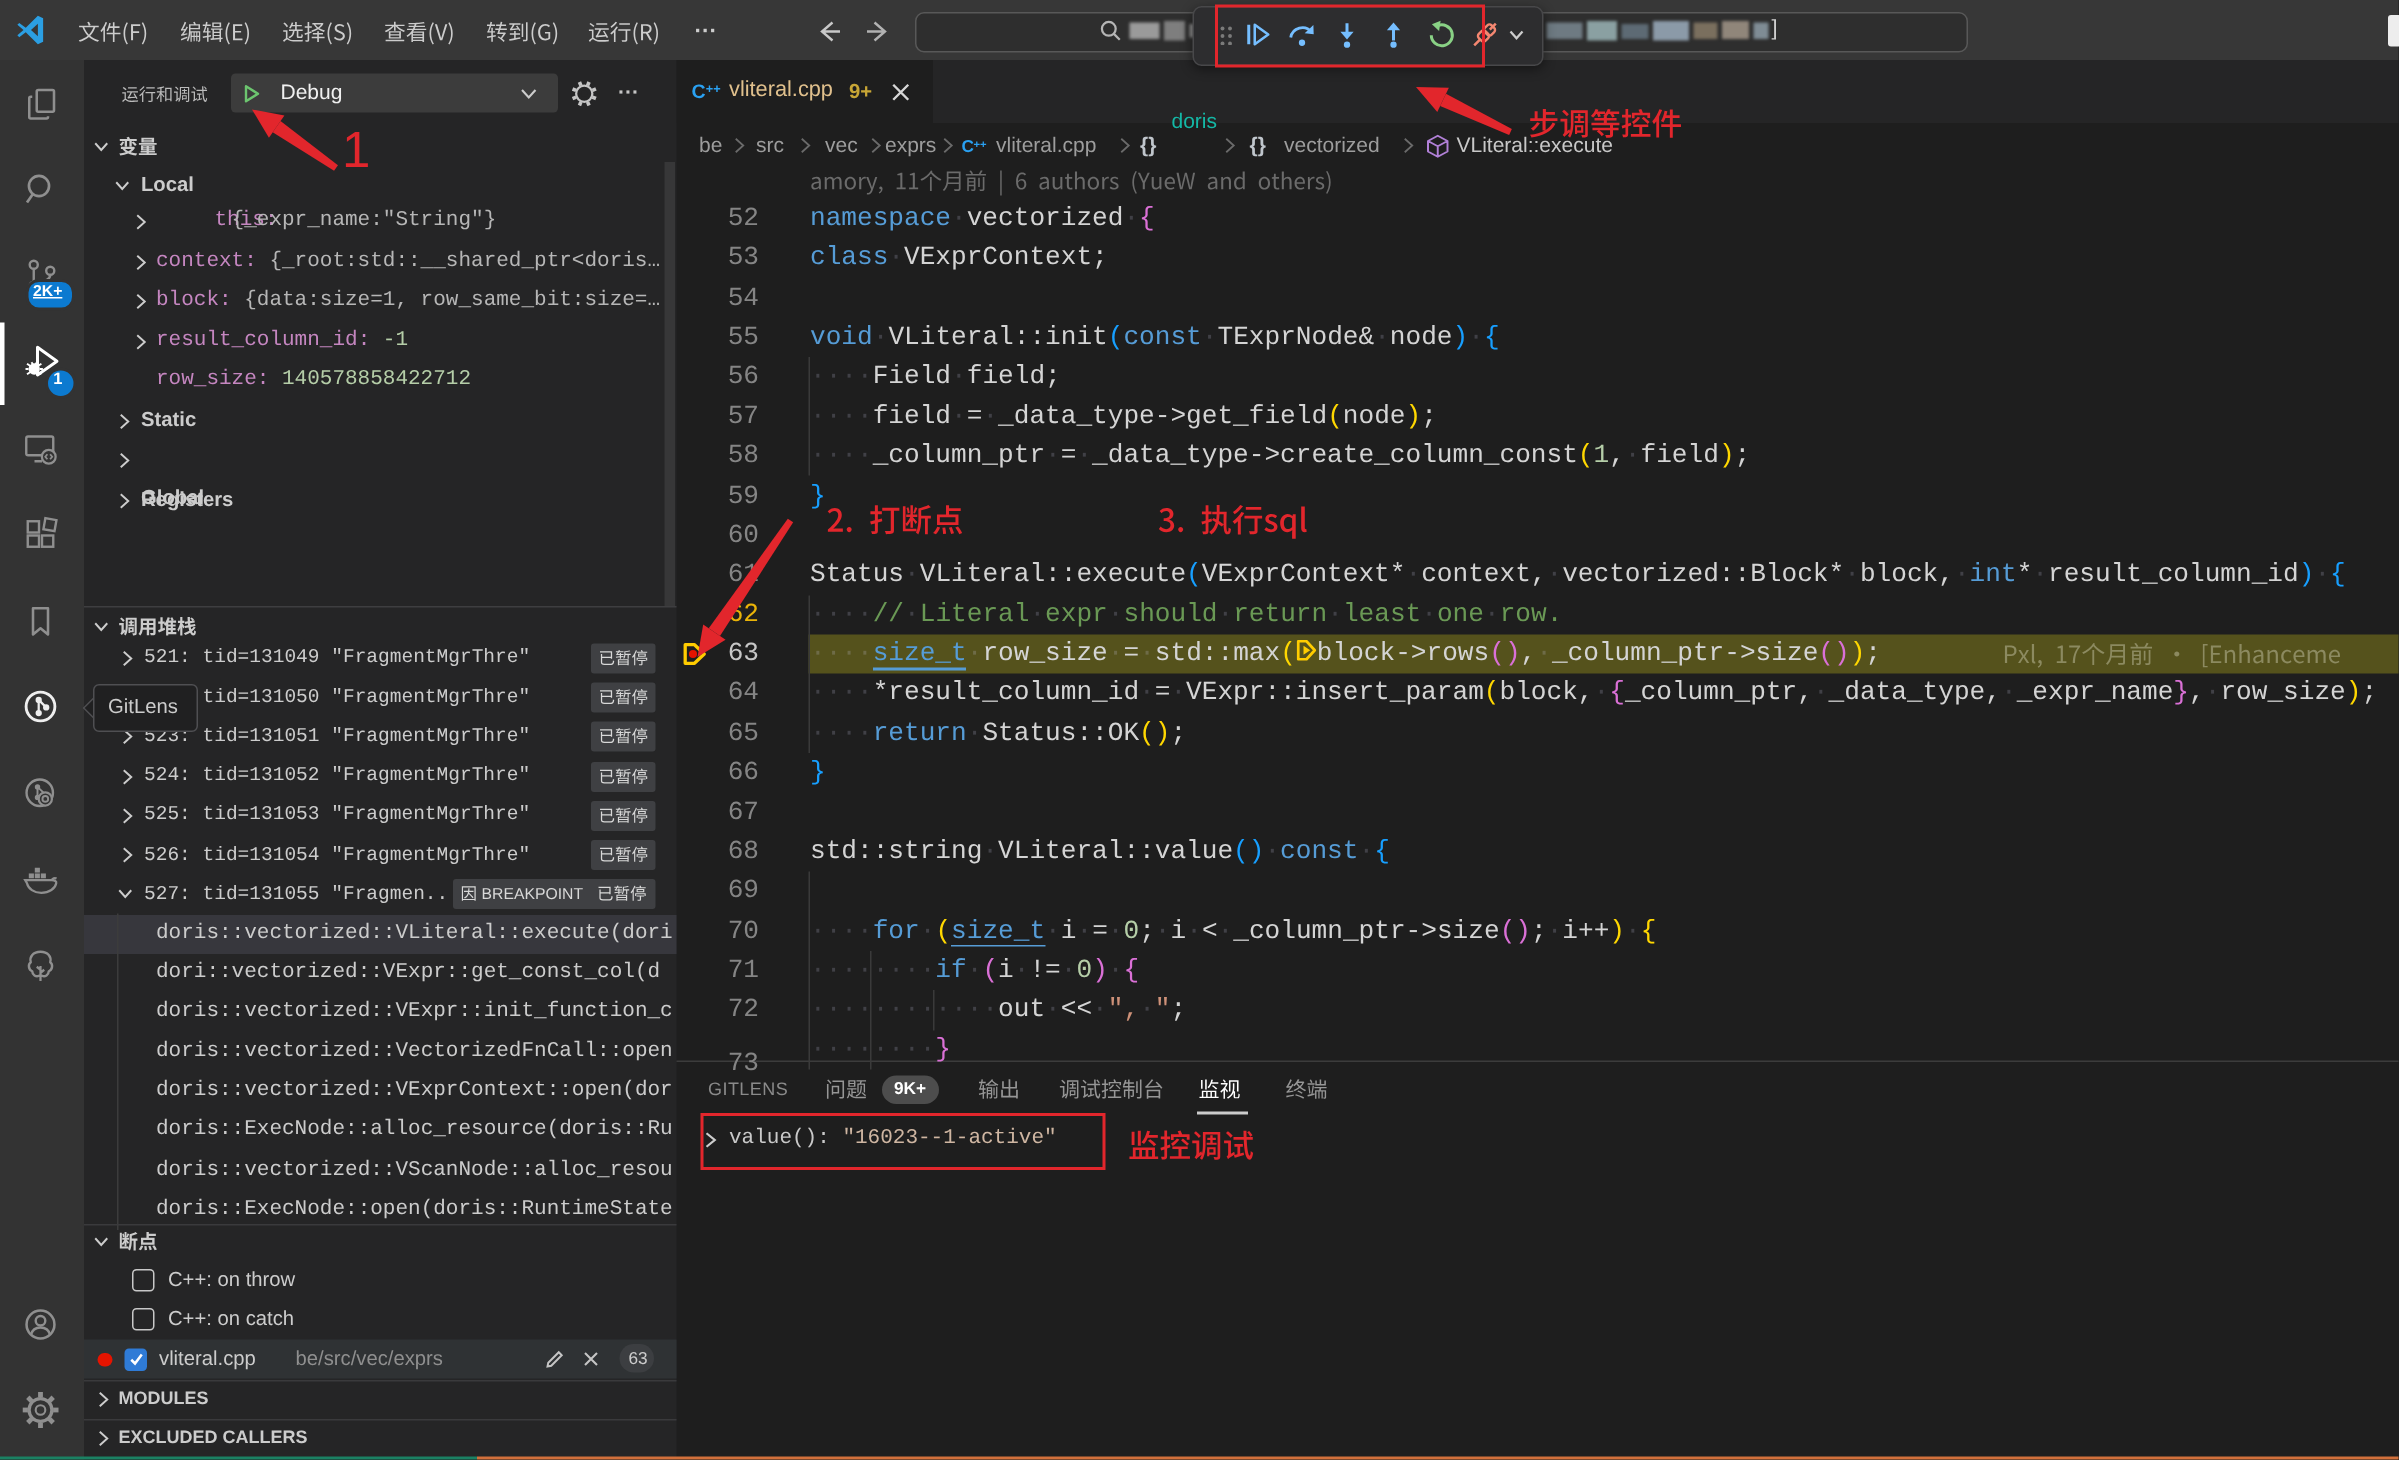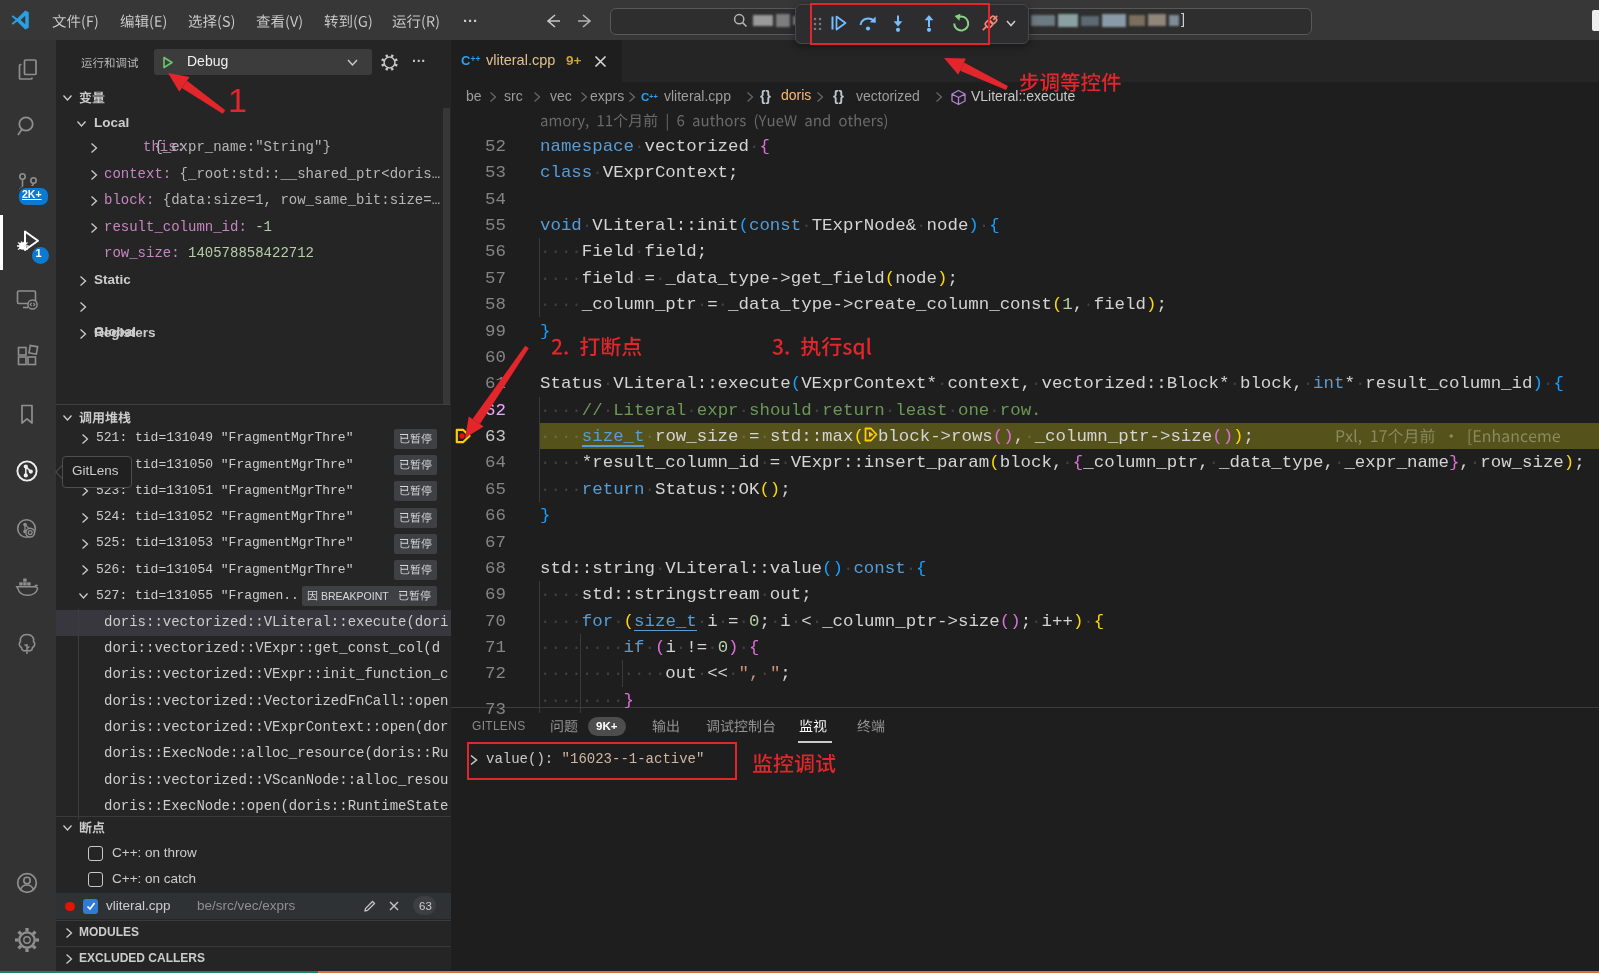--- a/index.html
+++ b/index.html
@@ -473,21 +473,21 @@
     </svg>
     <svg style="position:absolute;left:641.0px;top:89.0px;" width="19" height="16" viewBox="0 0 19 16">
       <text x="0" y="12" font-family="Liberation Sans" font-weight="bold" font-size="11.5" fill="#2aa1f2">C</text>
       <text x="8" y="9.5" font-family="Liberation Sans" font-weight="bold" font-size="7.5" fill="#2aa1f2">++</text>
     </svg>
     <div style="position:absolute;left:664.0px;top:88.3px;font:normal 14.0px 'Liberation Sans',sans-serif;color:#9d9d9d;white-space:pre;line-height:17.1px;">vliteral.cpp</div>
     <svg style="position:absolute;left:745.0px;top:91.0px;" width="10" height="12" viewBox="0 0 10 12">
       <path d="M2.5 1.5 L7.5 6 L2.5 10.5" stroke="#6a6a6a" stroke-width="1.2" fill="none"></path>
     </svg>
     <div style="position:absolute;left:760.0px;top:88.3px;font:bold 14.0px 'Liberation Sans',sans-serif;color:#c0c6cc;white-space:pre;line-height:17.1px;">{}</div>
-    <div style="position:absolute;left:781.0px;top:87px;font:normal 14.0px 'Liberation Sans',sans-serif;color:#fdba74;white-space:pre;line-height:17.1px;">doris</div>
+    <div style="position:absolute;left:781.0px;top:72px;font:normal 14.0px 'Liberation Sans',sans-serif;color:#14b8a6;white-space:pre;line-height:17.1px;">doris</div>
     <svg style="position:absolute;left:815.0px;top:91.0px;" width="10" height="12" viewBox="0 0 10 12">
       <path d="M2.5 1.5 L7.5 6 L2.5 10.5" stroke="#6a6a6a" stroke-width="1.2" fill="none"></path>
     </svg>
     <div style="position:absolute;left:833.0px;top:88.3px;font:bold 14.0px 'Liberation Sans',sans-serif;color:#c0c6cc;white-space:pre;line-height:17.1px;">{}</div>
     <div style="position:absolute;left:856.0px;top:88.3px;font:normal 14.0px 'Liberation Sans',sans-serif;color:#9d9d9d;white-space:pre;line-height:17.1px;">vectorized</div>
     <svg style="position:absolute;left:934.0px;top:91.0px;" width="10" height="12" viewBox="0 0 10 12">
       <path d="M2.5 1.5 L7.5 6 L2.5 10.5" stroke="#6a6a6a" stroke-width="1.2" fill="none"></path>
     </svg>
     <svg style="position:absolute;left:950.0px;top:89.0px;" width="17" height="17" viewBox="0 0 17 17">
       <path d="M8.5 1.5 L15 5 V12 L8.5 15.5 L2 12 V5 Z M2 5 L8.5 8.5 L15 5 M8.5 8.5 V15.5" stroke="#b180d7" stroke-width="1.3" fill="none" stroke-linejoin="round"></path>
@@ -533,24 +533,24 @@
         <use href="#g4" x="22894"></use>
       </g>
     </svg>
     <div style="position:absolute;left:451px;top:132.8px;width:55px;font:17.42px 'Liberation Mono',monospace;line-height:26.4px;color:#858585;text-align:right;white-space:pre">52</div>
     <div style="position:absolute;left:451px;top:159.2px;width:55px;font:17.42px 'Liberation Mono',monospace;line-height:26.4px;color:#858585;text-align:right;white-space:pre">53</div>
     <div style="position:absolute;left:451px;top:185.6px;width:55px;font:17.42px 'Liberation Mono',monospace;line-height:26.4px;color:#858585;text-align:right;white-space:pre">54</div>
     <div style="position:absolute;left:451px;top:211.9px;width:55px;font:17.42px 'Liberation Mono',monospace;line-height:26.4px;color:#858585;text-align:right;white-space:pre">55</div>
     <div style="position:absolute;left:451px;top:238.3px;width:55px;font:17.42px 'Liberation Mono',monospace;line-height:26.4px;color:#858585;text-align:right;white-space:pre">56</div>
     <div style="position:absolute;left:451px;top:264.7px;width:55px;font:17.42px 'Liberation Mono',monospace;line-height:26.4px;color:#858585;text-align:right;white-space:pre">57</div>
     <div style="position:absolute;left:451px;top:291.1px;width:55px;font:17.42px 'Liberation Mono',monospace;line-height:26.4px;color:#858585;text-align:right;white-space:pre">58</div>
-    <div style="position:absolute;left:451px;top:317.5px;width:55px;font:17.42px 'Liberation Mono',monospace;line-height:26.4px;color:#858585;text-align:right;white-space:pre">99</div>
+    <div style="position:absolute;left:451px;top:317.5px;width:55px;font:17.42px 'Liberation Mono',monospace;line-height:26.4px;color:#858585;text-align:right;white-space:pre">59</div>
     <div style="position:absolute;left:451px;top:343.8px;width:55px;font:17.42px 'Liberation Mono',monospace;line-height:26.4px;color:#858585;text-align:right;white-space:pre">60</div>
     <div style="position:absolute;left:451px;top:370.2px;width:55px;font:17.42px 'Liberation Mono',monospace;line-height:26.4px;color:#858585;text-align:right;white-space:pre">61</div>
-    <div style="position:absolute;left:451px;top:396.6px;width:55px;font:17.42px 'Liberation Mono',monospace;line-height:26.4px;color:#f0abfc;text-align:right;white-space:pre">62</div>
+    <div style="position:absolute;left:451px;top:396.6px;width:55px;font:17.42px 'Liberation Mono',monospace;line-height:26.4px;color:#eab308;text-align:right;white-space:pre">62</div>
     <div style="position:absolute;left:451px;top:423.0px;width:55px;font:17.42px 'Liberation Mono',monospace;line-height:26.4px;color:#c6c6c6;text-align:right;white-space:pre">63</div>
     <div style="position:absolute;left:451px;top:449.4px;width:55px;font:17.42px 'Liberation Mono',monospace;line-height:26.4px;color:#858585;text-align:right;white-space:pre">64</div>
     <div style="position:absolute;left:451px;top:475.7px;width:55px;font:17.42px 'Liberation Mono',monospace;line-height:26.4px;color:#858585;text-align:right;white-space:pre">65</div>
     <div style="position:absolute;left:451px;top:502.1px;width:55px;font:17.42px 'Liberation Mono',monospace;line-height:26.4px;color:#858585;text-align:right;white-space:pre">66</div>
     <div style="position:absolute;left:451px;top:528.5px;width:55px;font:17.42px 'Liberation Mono',monospace;line-height:26.4px;color:#858585;text-align:right;white-space:pre">67</div>
     <div style="position:absolute;left:451px;top:554.9px;width:55px;font:17.42px 'Liberation Mono',monospace;line-height:26.4px;color:#858585;text-align:right;white-space:pre">68</div>
     <div style="position:absolute;left:451px;top:581.3px;width:55px;font:17.42px 'Liberation Mono',monospace;line-height:26.4px;color:#858585;text-align:right;white-space:pre">69</div>
     <div style="position:absolute;left:451px;top:607.6px;width:55px;font:17.42px 'Liberation Mono',monospace;line-height:26.4px;color:#858585;text-align:right;white-space:pre">70</div>
     <div style="position:absolute;left:451px;top:634.0px;width:55px;font:17.42px 'Liberation Mono',monospace;line-height:26.4px;color:#858585;text-align:right;white-space:pre">71</div>
     <div style="position:absolute;left:451px;top:660.4px;width:55px;font:17.42px 'Liberation Mono',monospace;line-height:26.4px;color:#858585;text-align:right;white-space:pre">72</div>
@@ -565,21 +565,20 @@
     <div style="position:absolute;left:540.0px;top:370.2px;height:26.4px;font:17.42px 'Liberation Mono',monospace;line-height:26.4px;white-space:pre"><span style="color:#d4d4d4">Status<span style="color:#404046">·</span>VLiteral::execute</span><span style="color:#179fff">(</span><span style="color:#d4d4d4">VExprContext*<span style="color:#404046">·</span>context,<span style="color:#404046">·</span>vectorized::Block*<span style="color:#404046">·</span>block,<span style="color:#404046">·</span></span><span style="color:#569cd6">int</span><span style="color:#d4d4d4">*<span style="color:#404046">·</span>result_column_id</span><span style="color:#179fff">)</span><span style="color:#179fff"><span style="color:#404046">·</span>{</span></div>
     <div style="position:absolute;left:540.0px;top:396.6px;height:26.4px;font:17.42px 'Liberation Mono',monospace;line-height:26.4px;white-space:pre"><span style="color:#d4d4d4"><span style="color:#404046">····</span></span><span style="color:#6a9955">//<span style="color:#404046">·</span>Literal<span style="color:#404046">·</span>expr<span style="color:#404046">·</span>should<span style="color:#404046">·</span>return<span style="color:#404046">·</span>least<span style="color:#404046">·</span>one<span style="color:#404046">·</span>row.</span></div>
     <div style="position:absolute;left:540.0px;top:423.0px;height:26.4px;font:17.42px 'Liberation Mono',monospace;line-height:26.4px;white-space:pre"><span style="color:#d4d4d4"><span style="color:#6e6b47">····</span></span><span style="color:#569cd6">size_t</span><span style="color:#d4d4d4"><span style="color:#6e6b47">·</span>row_size<span style="color:#6e6b47">·</span>=<span style="color:#6e6b47">·</span>std::max</span><span style="color:#ffd700">(</span><span style="display:inline-block;width:14px;position:relative"><svg style="position:absolute;left:0;top:-14px" width="14" height="15" viewBox="0 0 14 15">
           <path d="M1.5 1.5 H7 L12.5 7.5 L7 13.5 H1.5 Z" stroke="#ffcc00" stroke-width="1.8" fill="none" stroke-linejoin="round"></path>
           <path d="M5 4.5 L9.5 7.5 L5 10.5 Z" fill="#ffcc00"></path>
         </svg></span><span style="color:#d4d4d4">block-&gt;rows</span><span style="color:#da70d6">()</span><span style="color:#d4d4d4">,<span style="color:#6e6b47">·</span>_column_ptr-&gt;size</span><span style="color:#da70d6">()</span><span style="color:#ffd700">)</span><span style="color:#d4d4d4">;</span></div>
     <div style="position:absolute;left:540.0px;top:449.4px;height:26.4px;font:17.42px 'Liberation Mono',monospace;line-height:26.4px;white-space:pre"><span style="color:#d4d4d4"><span style="color:#404046">····</span>*result_column_id<span style="color:#404046">·</span>=<span style="color:#404046">·</span>VExpr::insert_param</span><span style="color:#ffd700">(</span><span style="color:#d4d4d4">block,<span style="color:#404046">·</span></span><span style="color:#da70d6">{</span><span style="color:#d4d4d4">_column_ptr,<span style="color:#404046">·</span>_data_type,<span style="color:#404046">·</span>_expr_name</span><span style="color:#da70d6">}</span><span style="color:#d4d4d4">,<span style="color:#404046">·</span>row_size</span><span style="color:#ffd700">)</span><span style="color:#d4d4d4">;</span></div>
     <div style="position:absolute;left:540.0px;top:475.7px;height:26.4px;font:17.42px 'Liberation Mono',monospace;line-height:26.4px;white-space:pre"><span style="color:#d4d4d4"><span style="color:#404046">····</span></span><span style="color:#569cd6">return</span><span style="color:#d4d4d4"><span style="color:#404046">·</span>Status::OK</span><span style="color:#ffd700">()</span><span style="color:#d4d4d4">;</span></div>
     <div style="position:absolute;left:540.0px;top:502.1px;height:26.4px;font:17.42px 'Liberation Mono',monospace;line-height:26.4px;white-space:pre"><span style="color:#179fff">}</span></div>
     <div style="position:absolute;left:540.0px;top:554.9px;height:26.4px;font:17.42px 'Liberation Mono',monospace;line-height:26.4px;white-space:pre"><span style="color:#d4d4d4">std::string<span style="color:#404046">·</span>VLiteral::value</span><span style="color:#179fff">()</span><span style="color:#d4d4d4"><span style="color:#404046">·</span></span><span style="color:#569cd6">const</span><span style="color:#179fff"><span style="color:#404046">·</span>{</span></div>
-    <div style="position:absolute;left:540.0px;top:581.3px;height:26.4px;font:17.42px 'Liberation Mono',monospace;line-height:26.4px;white-space:pre"><span style="color:#d4d4d4"><span style="color:#404046">····</span>std::stringstream<span style="color:#404046">·</span>out;</span></div>
     <div style="position:absolute;left:540.0px;top:607.6px;height:26.4px;font:17.42px 'Liberation Mono',monospace;line-height:26.4px;white-space:pre"><span style="color:#569cd6"><span style="color:#404046">····</span>for</span><span style="color:#ffd700"><span style="color:#404046">·</span>(</span><span style="color:#569cd6">size_t</span><span style="color:#d4d4d4"><span style="color:#404046">·</span>i<span style="color:#404046">·</span>=<span style="color:#404046">·</span></span><span style="color:#b5cea8">0</span><span style="color:#d4d4d4">;<span style="color:#404046">·</span>i<span style="color:#404046">·</span>&lt;<span style="color:#404046">·</span>_column_ptr-&gt;size</span><span style="color:#da70d6">()</span><span style="color:#d4d4d4">;<span style="color:#404046">·</span>i++</span><span style="color:#ffd700">)</span><span style="color:#ffd700"><span style="color:#404046">·</span>{</span></div>
     <div style="position:absolute;left:540.0px;top:634.0px;height:26.4px;font:17.42px 'Liberation Mono',monospace;line-height:26.4px;white-space:pre"><span style="color:#d4d4d4"><span style="color:#404046">········</span></span><span style="color:#569cd6">if</span><span style="color:#d4d4d4"><span style="color:#404046">·</span></span><span style="color:#da70d6">(</span><span style="color:#d4d4d4">i<span style="color:#404046">·</span>!=<span style="color:#404046">·</span></span><span style="color:#b5cea8">0</span><span style="color:#da70d6">)</span><span style="color:#da70d6"><span style="color:#404046">·</span>{</span></div>
     <div style="position:absolute;left:540.0px;top:660.4px;height:26.4px;font:17.42px 'Liberation Mono',monospace;line-height:26.4px;white-space:pre"><span style="color:#d4d4d4"><span style="color:#404046">············</span>out<span style="color:#404046">·</span>&lt;&lt;<span style="color:#404046">·</span></span><span style="color:#ce9178">",<span style="color:#404046">·</span>"</span><span style="color:#d4d4d4">;</span></div>
     <div style="position:absolute;left:540.0px;top:686.8px;height:26.4px;font:17.42px 'Liberation Mono',monospace;line-height:26.4px;white-space:pre"><span style="color:#d4d4d4"><span style="color:#404046">········</span></span><span style="color:#da70d6">}</span></div>
     <div style="position:absolute;left:581.8px;top:445.4px;width:62.7px;height:1.2px;background:#569cd6"></div>
     <div style="position:absolute;left:634.0px;top:630.0px;width:62.7px;height:1.2px;background:#569cd6"></div>
     <div style="position:absolute;left:538.5px;top:238.3px;width:1.0px;height:79.1px;background:#3a3a3a"></div>
     <div style="position:absolute;left:538.5px;top:396.6px;width:1.0px;height:105.5px;background:#3a3a3a"></div>
     <div style="position:absolute;left:538.5px;top:581.3px;width:1.0px;height:131.9px;background:#3a3a3a"></div>
     <div style="position:absolute;left:580.3px;top:634.0px;width:1.0px;height:79.1px;background:#3a3a3a"></div>

